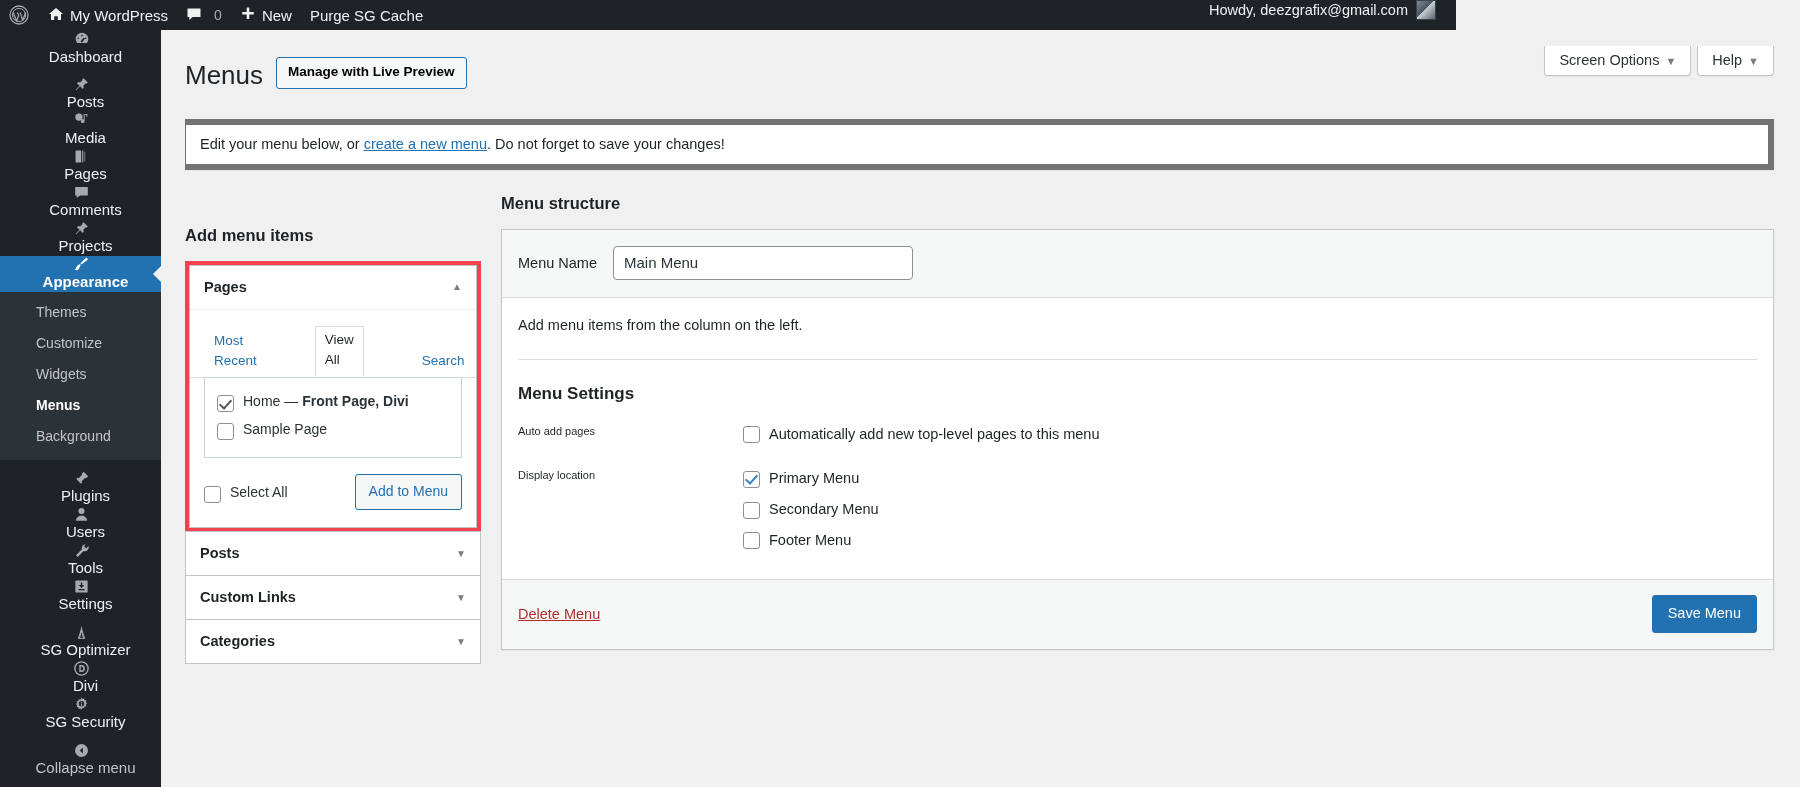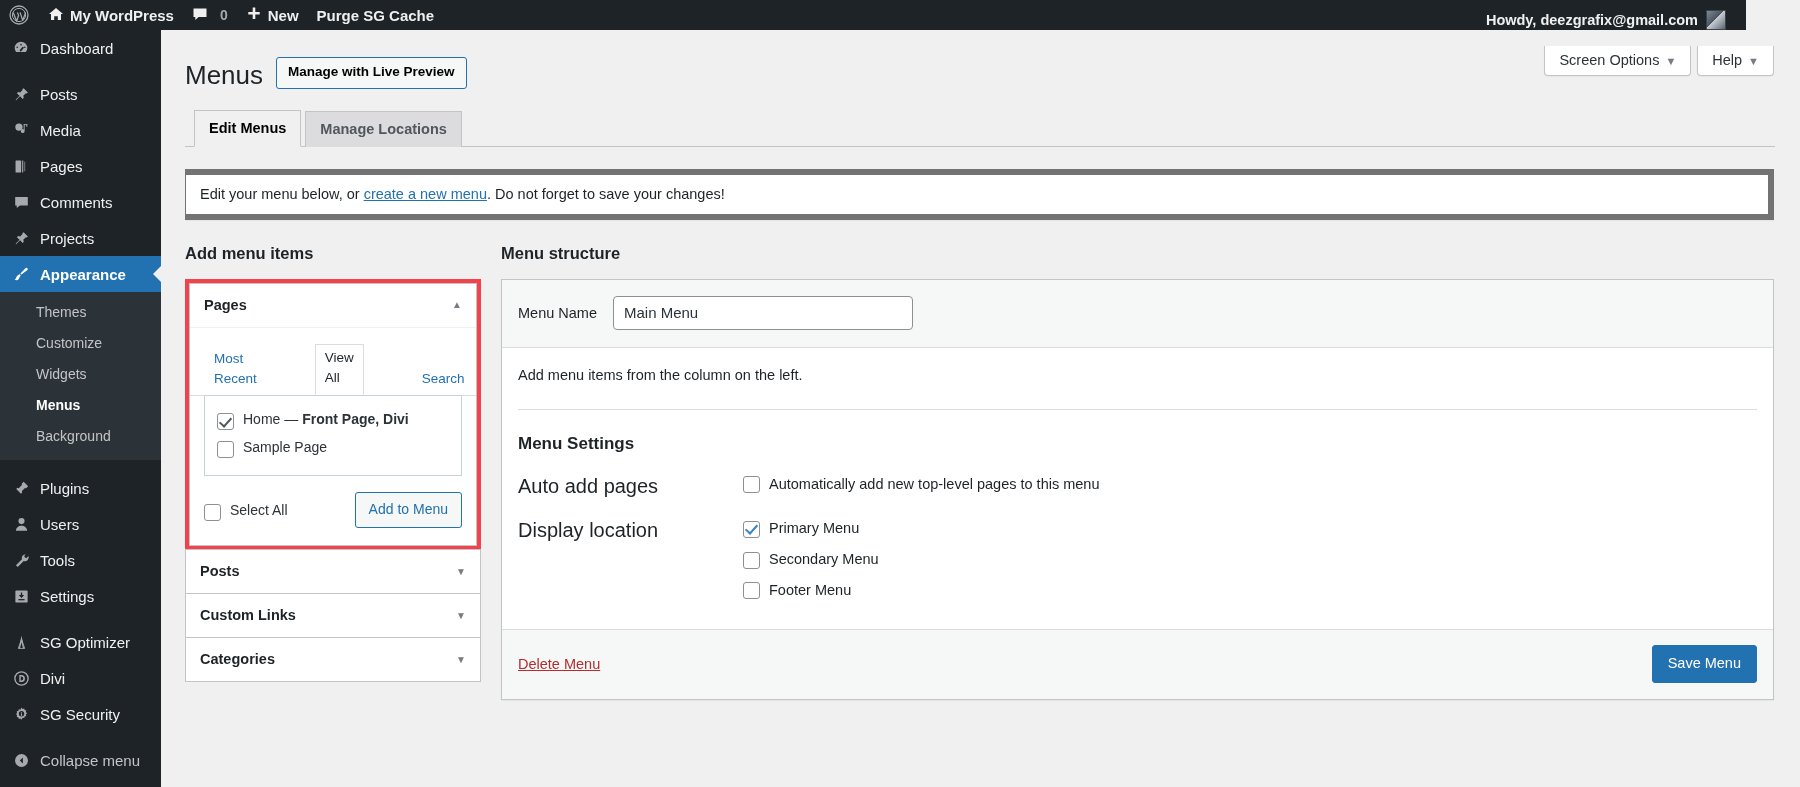--- a/index.html
+++ b/index.html
@@ -8,27 +8,26 @@
     width: 1800px; height: 787px;
     overflow: hidden;
     background: #f0f0f1;
     font-family: "Liberation Sans", sans-serif;
     -webkit-font-smoothing: antialiased;
   }
 
   
   #adminbar {
     position: absolute; top: 0; left: 0;
-    width: 1746px; height: 30px;
+    width: 1456px; height: 30px;
     background: #1d2327;
     color: #f0f0f1;
     font-size: 15px;
-    display: flex; align-items: flex-end;
+    display: flex; align-items: flex-start;
     z-index: 50;
-    font-weight: bold;
   }
   .ab-item {
     display: flex; align-items: center;
     height: 30px; padding: 0 9px;
     color: #f0f0f1; cursor: pointer;
     white-space: nowrap;
   }
   .ab-logo { padding: 0 10px 0 9px; }
   .ab-ico { display: inline-block; margin-right: 6px; line-height: 1; }
   .ab-count {
@@ -50,21 +49,21 @@
   #sidebar {
     position: absolute; top: 30px; left: 0;
     width: 161px; height: 757px;
     background: #1d2327;
     z-index: 40;
   }
   .menu-top {
     display: flex; align-items: center;
     height: 36px; padding-left: 10px;
     color: #f0f0f1; font-size: 15px;
-    cursor: pointer; position: relative;
+    cursor: pointer; position: relative; flex-direction: column;
   }
   .menu-top .mi {
     width: 22px; margin-right: 8px;
     display:flex; align-items:center; justify-content:center;
     color:#a7aaad; font-size: 17px; line-height:1;
   }
   .menu-top.current {
     background: #2271b1; color:#fff; font-weight:600;
   }
   .menu-top.current .mi { color:#fff; }
@@ -144,21 +143,21 @@
     background:#fff; border:6px solid #737373;
     border-left-width:1px;
     padding: 11px 14px 12px;
     font-size:14.5px; color:#1d2327;
     box-shadow: 0 1px 1px rgba(0,0,0,.04);
   }
   .notice a { color:#2271b1; text-decoration:underline; }
 
   
   .cols { display:flex; margin: 22px 26px 0 24px; }
-  .col-left { width: 296px; flex:0 0 296px; }
+  .col-left { width: 296px; flex:0 0 296px;margin-top:32px; }
   .col-right { flex:1; margin-left: 20px; }
 
   h2.sec-title {
     font-size:16.5px; font-weight:700; color:#1d2327;
     margin:0 0 14px 0; line-height:1.4;
   }
 
   
   .redbox {
     border: 4px solid #f4424c;
@@ -265,21 +264,21 @@
   .hint-text { font-size:14.5px; color:#1d2327; margin:0 0 26px; }
   .hr { border:none; border-top:1px solid #dcdcde; margin: 0 0 22px; }
 
   h3.settings-title {
     font-size:17px; font-weight:700; color:#1d2327;
     margin: 0 0 18px; line-height:1.4;
   }
   .set-row { display:flex; margin-bottom: 14px; }
   .set-label {
     width: 225px; flex:0 0 225px;
-    font-size:20px; color:#1d2327; padding-top:1px;
+    font-size:11px; color:#1d2327; padding-top:1px;
   }
   .set-field { flex:1; }
   .set-chk-row {
     display:flex; align-items:center;
     font-size:14.5px; color:#1d2327;
     margin-bottom: 9px; line-height:1.5;
   }
   .set-chk-row .chk { margin-top:0; }
 
   .box-foot {
@@ -520,24 +519,20 @@
     <div class="meta-btn">
       <span>Help</span><span class="caret-d">▼</span>
     </div>
   </div>
 
   <div class="page-head">
     <h1 class="page-title">Menus</h1>
     <button class="live-preview-btn">Manage with Live Preview</button>
   </div>
 
-  <div class="nav-tabs">
-    <div class="nav-tab active">Edit Menus</div>
-    <div class="nav-tab">Manage Locations</div>
-  </div>
 
   <div class="notice">
     <span>Edit your menu below, or </span><a href="#">create a new menu</a><span>. Do not forget to save your changes!</span>
   </div>
 
   <div class="cols">
 
     <div class="col-left">
       <h2 class="sec-title">Add menu items</h2>
 

